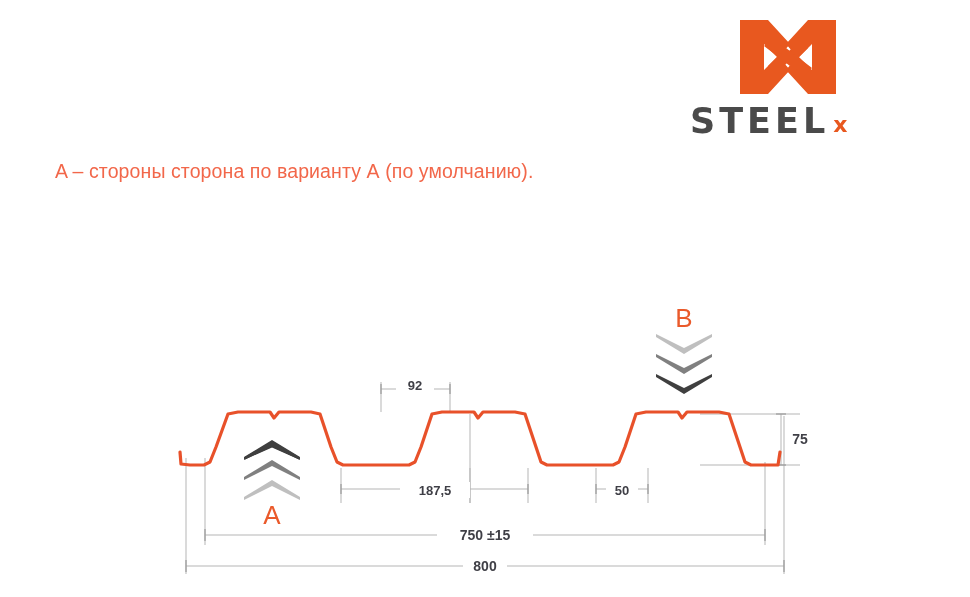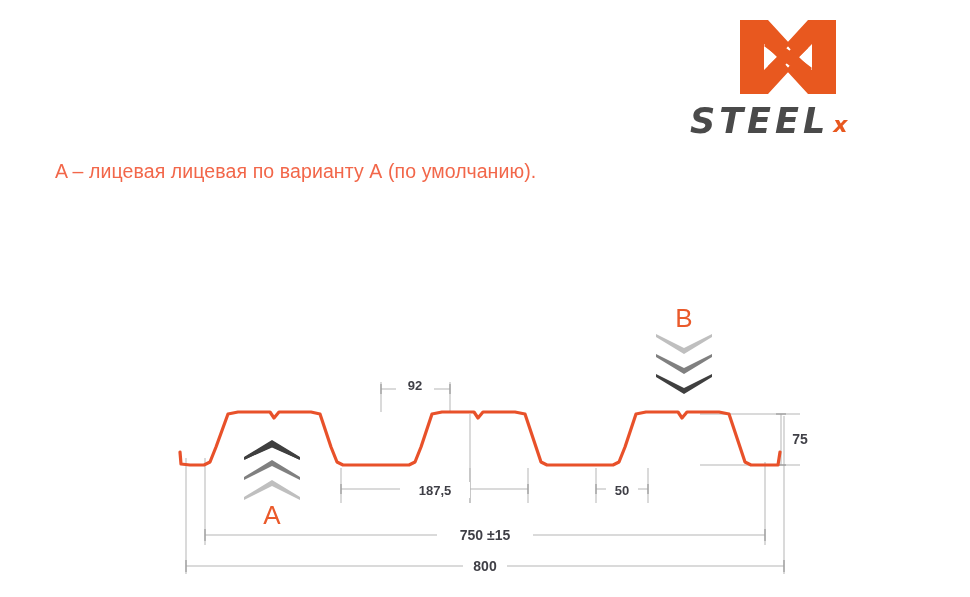--- a/index.html
+++ b/index.html
@@ -20,21 +20,20 @@
     height: 597px;
   }
 
   
   .logo-block {
     position: absolute;
     left: 690px;
     top: 18px;
     width: 230px;
     height: 125px;
-    font-style: italic;
   }
   .logo-mark {
     position: absolute;
     left: 48px;
     top: 0px;
     width: 100px;
     height: 78px;
   }
   .logo-wordmark {
     position: absolute;
@@ -136,21 +135,21 @@
           <polygon points="66,58 50,44 38,56 30,48 48,30 74,50"></polygon>
         </g>
       </svg>
     </div>
     <div class="logo-wordmark">
       <span class="logo-steel">STEEL</span>
       <span class="logo-x">x</span>
     </div>
   </div>
 
-  <div id="legend-a" class="legend-line">A – лицевая лицевая по варианту А (по умолчанию).</div>
+  <div id="legend-a" class="legend-line">A – стороны сторона по варианту А (по умолчанию).</div>
 
   <svg class="drawing" viewBox="0 0 970 597" width="970" height="597">
 
     <g stroke="#b5b5b5" stroke-width="1" fill="none">
 
       <line x1="186" y1="458" x2="186" y2="574"></line>
       <line x1="784" y1="416" x2="784" y2="574"></line>
 
       <line x1="205" y1="458" x2="205" y2="545"></line>
       <line x1="765" y1="462" x2="765" y2="545"></line>

